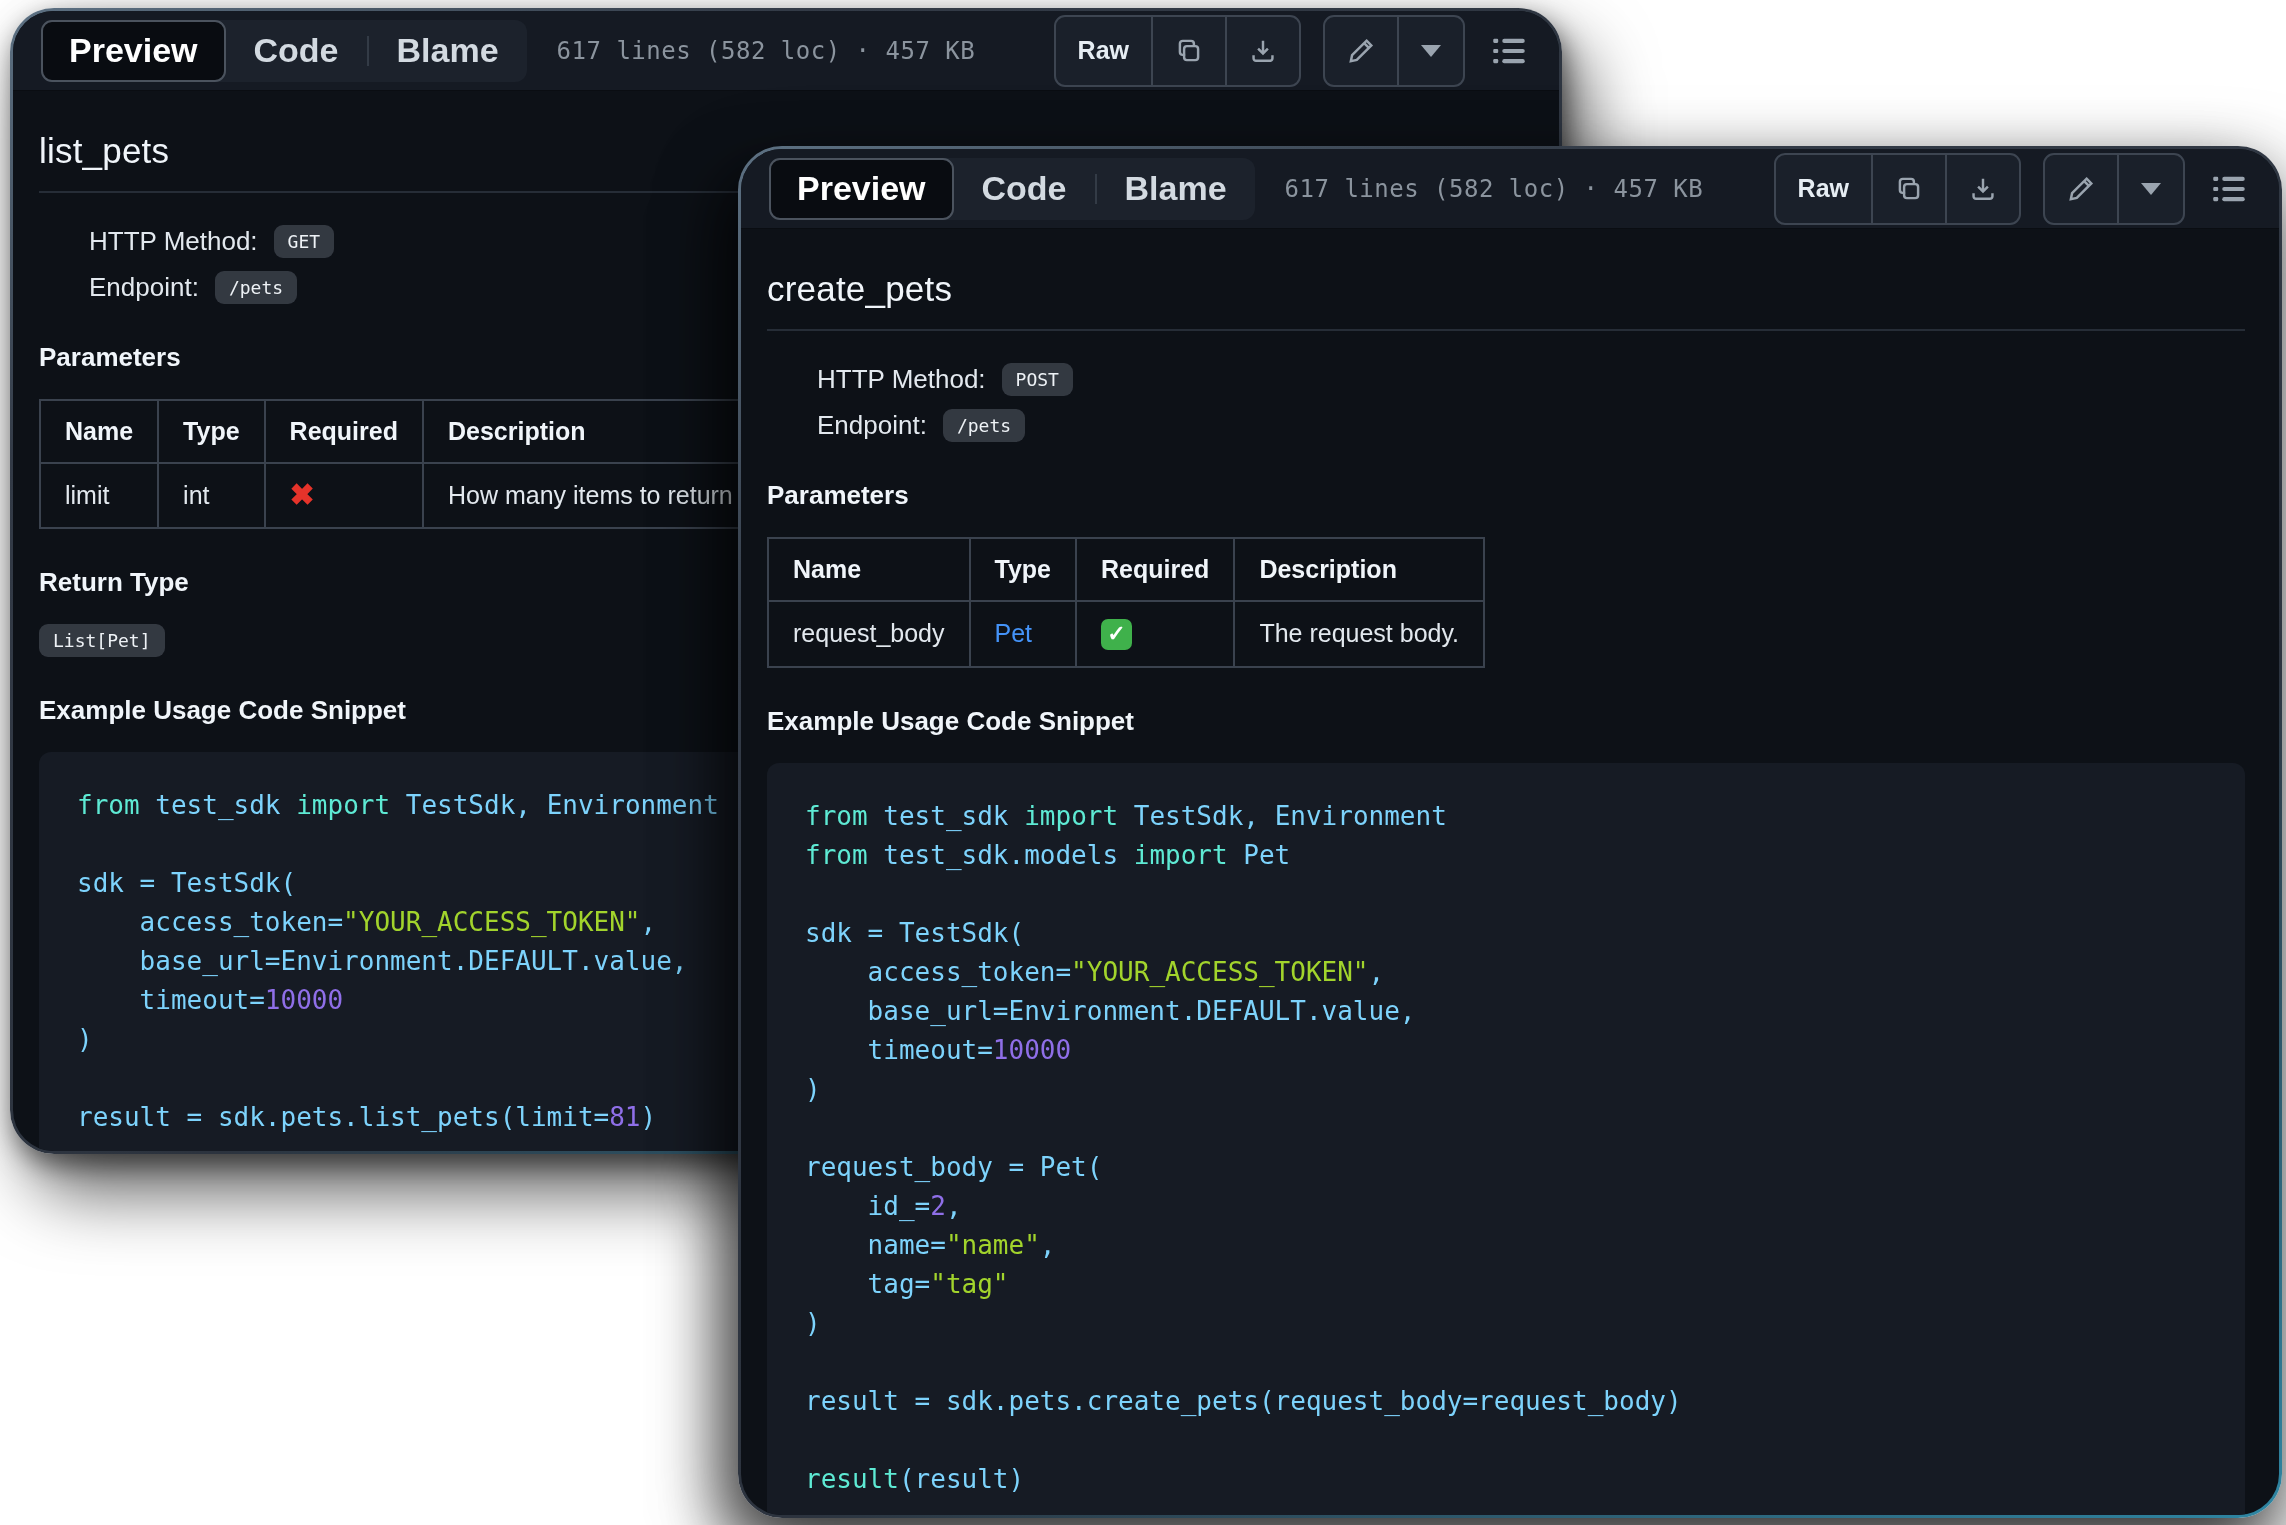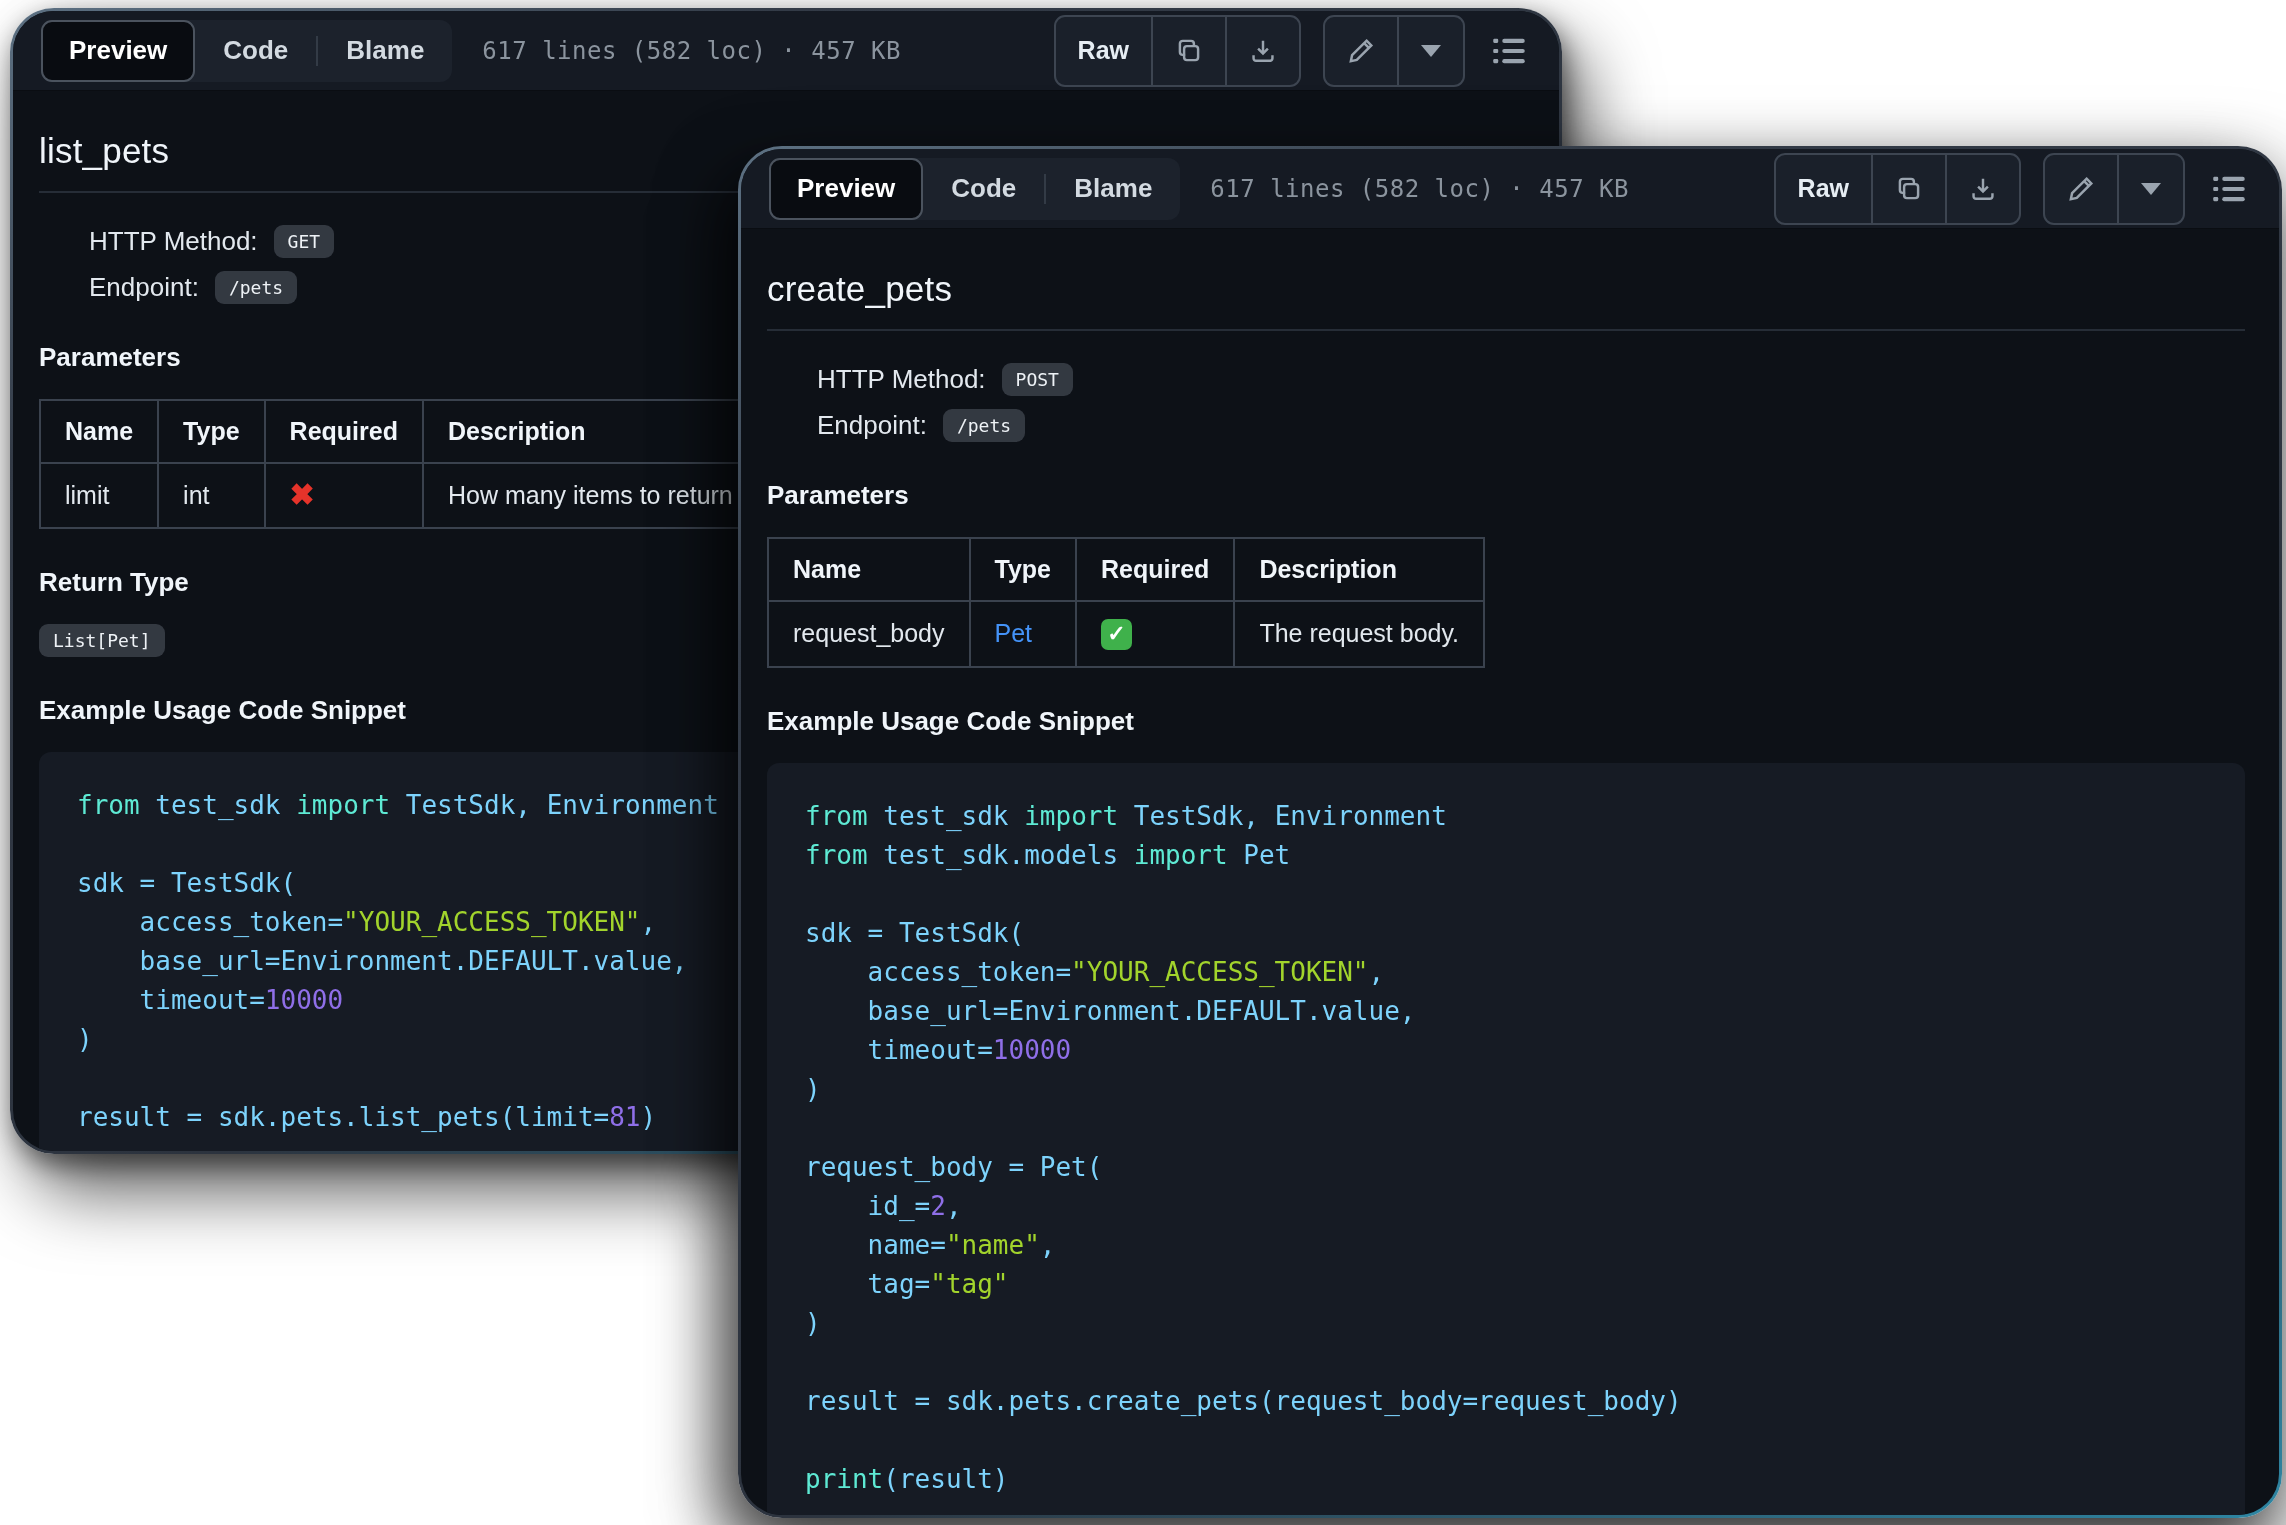--- a/index.html
+++ b/index.html
@@ -42,21 +42,21 @@
     display: flex;
     align-items: center;
     background: #1c222c;
     border-radius: 12px;
     height: 62px;
   }
   .tab {
     border: 0; background: transparent; cursor: pointer;
     height: 62px; padding: 0 28px;
     font-family: "Liberation Sans", sans-serif;
-    font-size: 26px; font-weight: 700; color: #d3dae1;
+    font-size: 34px; font-weight: 700; color: #d3dae1;
     display: flex; align-items: center; text-align: center;
   }
   .tab.active {
     background: #090c11;
     border: 2px solid #4b535e;
     border-radius: 11px;
     color: #ffffff;
     padding: 0 26px;
   }
   .seg-divider { width: 2px; height: 30px; background: #333b46; }
@@ -355,18 +355,18 @@
           <div class="code-line"><span class="tok-pl">)</span></div>
           <div class="code-line">&nbsp;</div>
           <div class="code-line"><span class="tok-pl">request_body = Pet(</span></div>
           <div class="code-line"><span class="tok-pl">    id_=</span><span class="tok-num">2</span><span class="tok-pl">,</span></div>
           <div class="code-line"><span class="tok-pl">    name=</span><span class="tok-str">"name"</span><span class="tok-pl">,</span></div>
           <div class="code-line"><span class="tok-pl">    tag=</span><span class="tok-str">"tag"</span></div>
           <div class="code-line"><span class="tok-pl">)</span></div>
           <div class="code-line">&nbsp;</div>
           <div class="code-line"><span class="tok-pl">result = sdk.pets.create_pets(request_body=request_body)</span></div>
           <div class="code-line">&nbsp;</div>
-          <div class="code-line"><span class="tok-kw">print</span><span class="tok-pl">(result)</span></div>
+          <div class="code-line"><span class="tok-kw">result</span><span class="tok-pl">(result)</span></div>
         </div>
     </div>
 
   </div>
 </div>
 
 </body></html>

